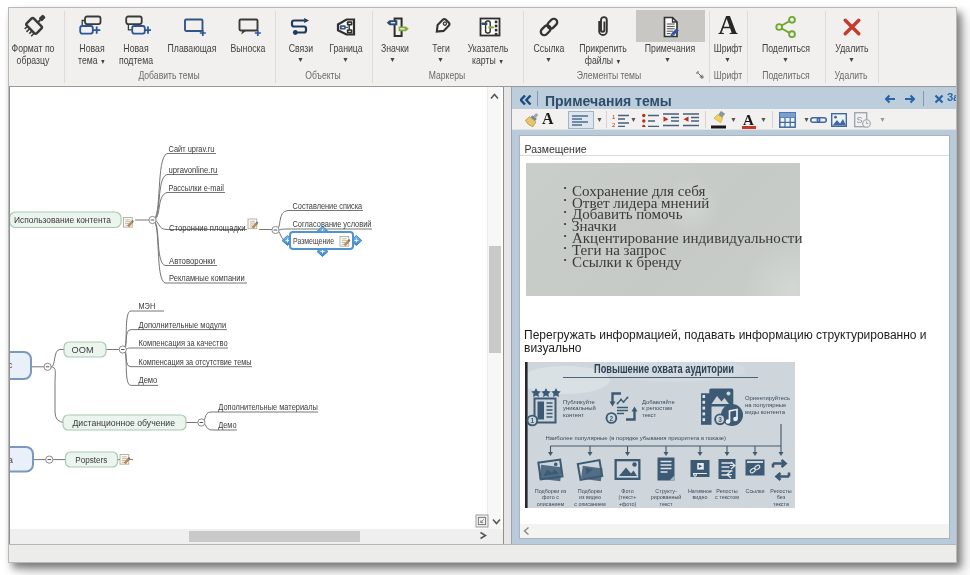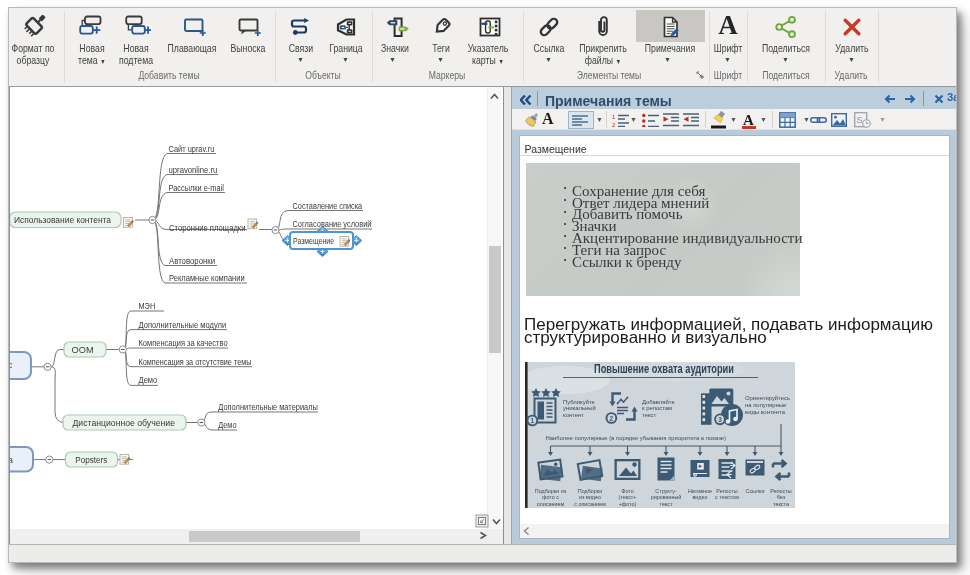--- a/index.html
+++ b/index.html
@@ -394,21 +394,21 @@
       <div style="position:absolute;left:0;top:18.5px;width:429px;height:1px;background:#d9d9d9"></div>
       <div id="slide1">
         <div class="sline" style="top:19.6px">Сохранение для себя</div>
         <div class="sline" style="top:31.5px">Ответ лидера мнений</div>
         <div class="sline" style="top:43.4px">Добавить помочь</div>
         <div class="sline" style="top:55.3px">Значки</div>
         <div class="sline" style="top:67.2px">Акцентирование индивидуальности</div>
         <div class="sline" style="top:79.1px">Теги на запрос</div>
         <div class="sline" style="top:91px">Ссылки к бренду</div>
       </div>
-      <div class="t" style="left:4px;top:183px;font-size:17px;color:#1c1c1c;white-space:normal;width:424px;line-height:12.9px">Перегружать информацией, подавать информацию структурированно и визуально</div>
+      <div class="t" style="left:4px;top:193px;font-size:12px;color:#1c1c1c;white-space:normal;width:424px;line-height:12.9px">Перегружать информацией, подавать информацию структурированно и визуально</div>
       <div id="infog">
       <svg width="270" height="146" viewBox="0 0 270 146" font-family="Liberation Sans, sans-serif">
         <rect x="0" y="0" width="270" height="146" fill="#ced6db"></rect>
         <ellipse cx="40" cy="18" rx="45" ry="14" fill="#dde3e7" opacity="0.8"></ellipse>
         <ellipse cx="150" cy="8" rx="70" ry="12" fill="#d8dee3" opacity="0.6"></ellipse>
         <rect x="0" y="0" width="2.6" height="146" fill="#26292c"></rect>
         <text x="139" y="11.2" font-size="12.5" font-weight="bold" fill="#2c4257" text-anchor="middle" textLength="140" lengthAdjust="spacingAndGlyphs">Повышение охвата аудитории</text>
         <path d="M38,15.5 H233" stroke="#2c4257" stroke-width="0.8"></path>
 
         <g fill="#3c5a74">

